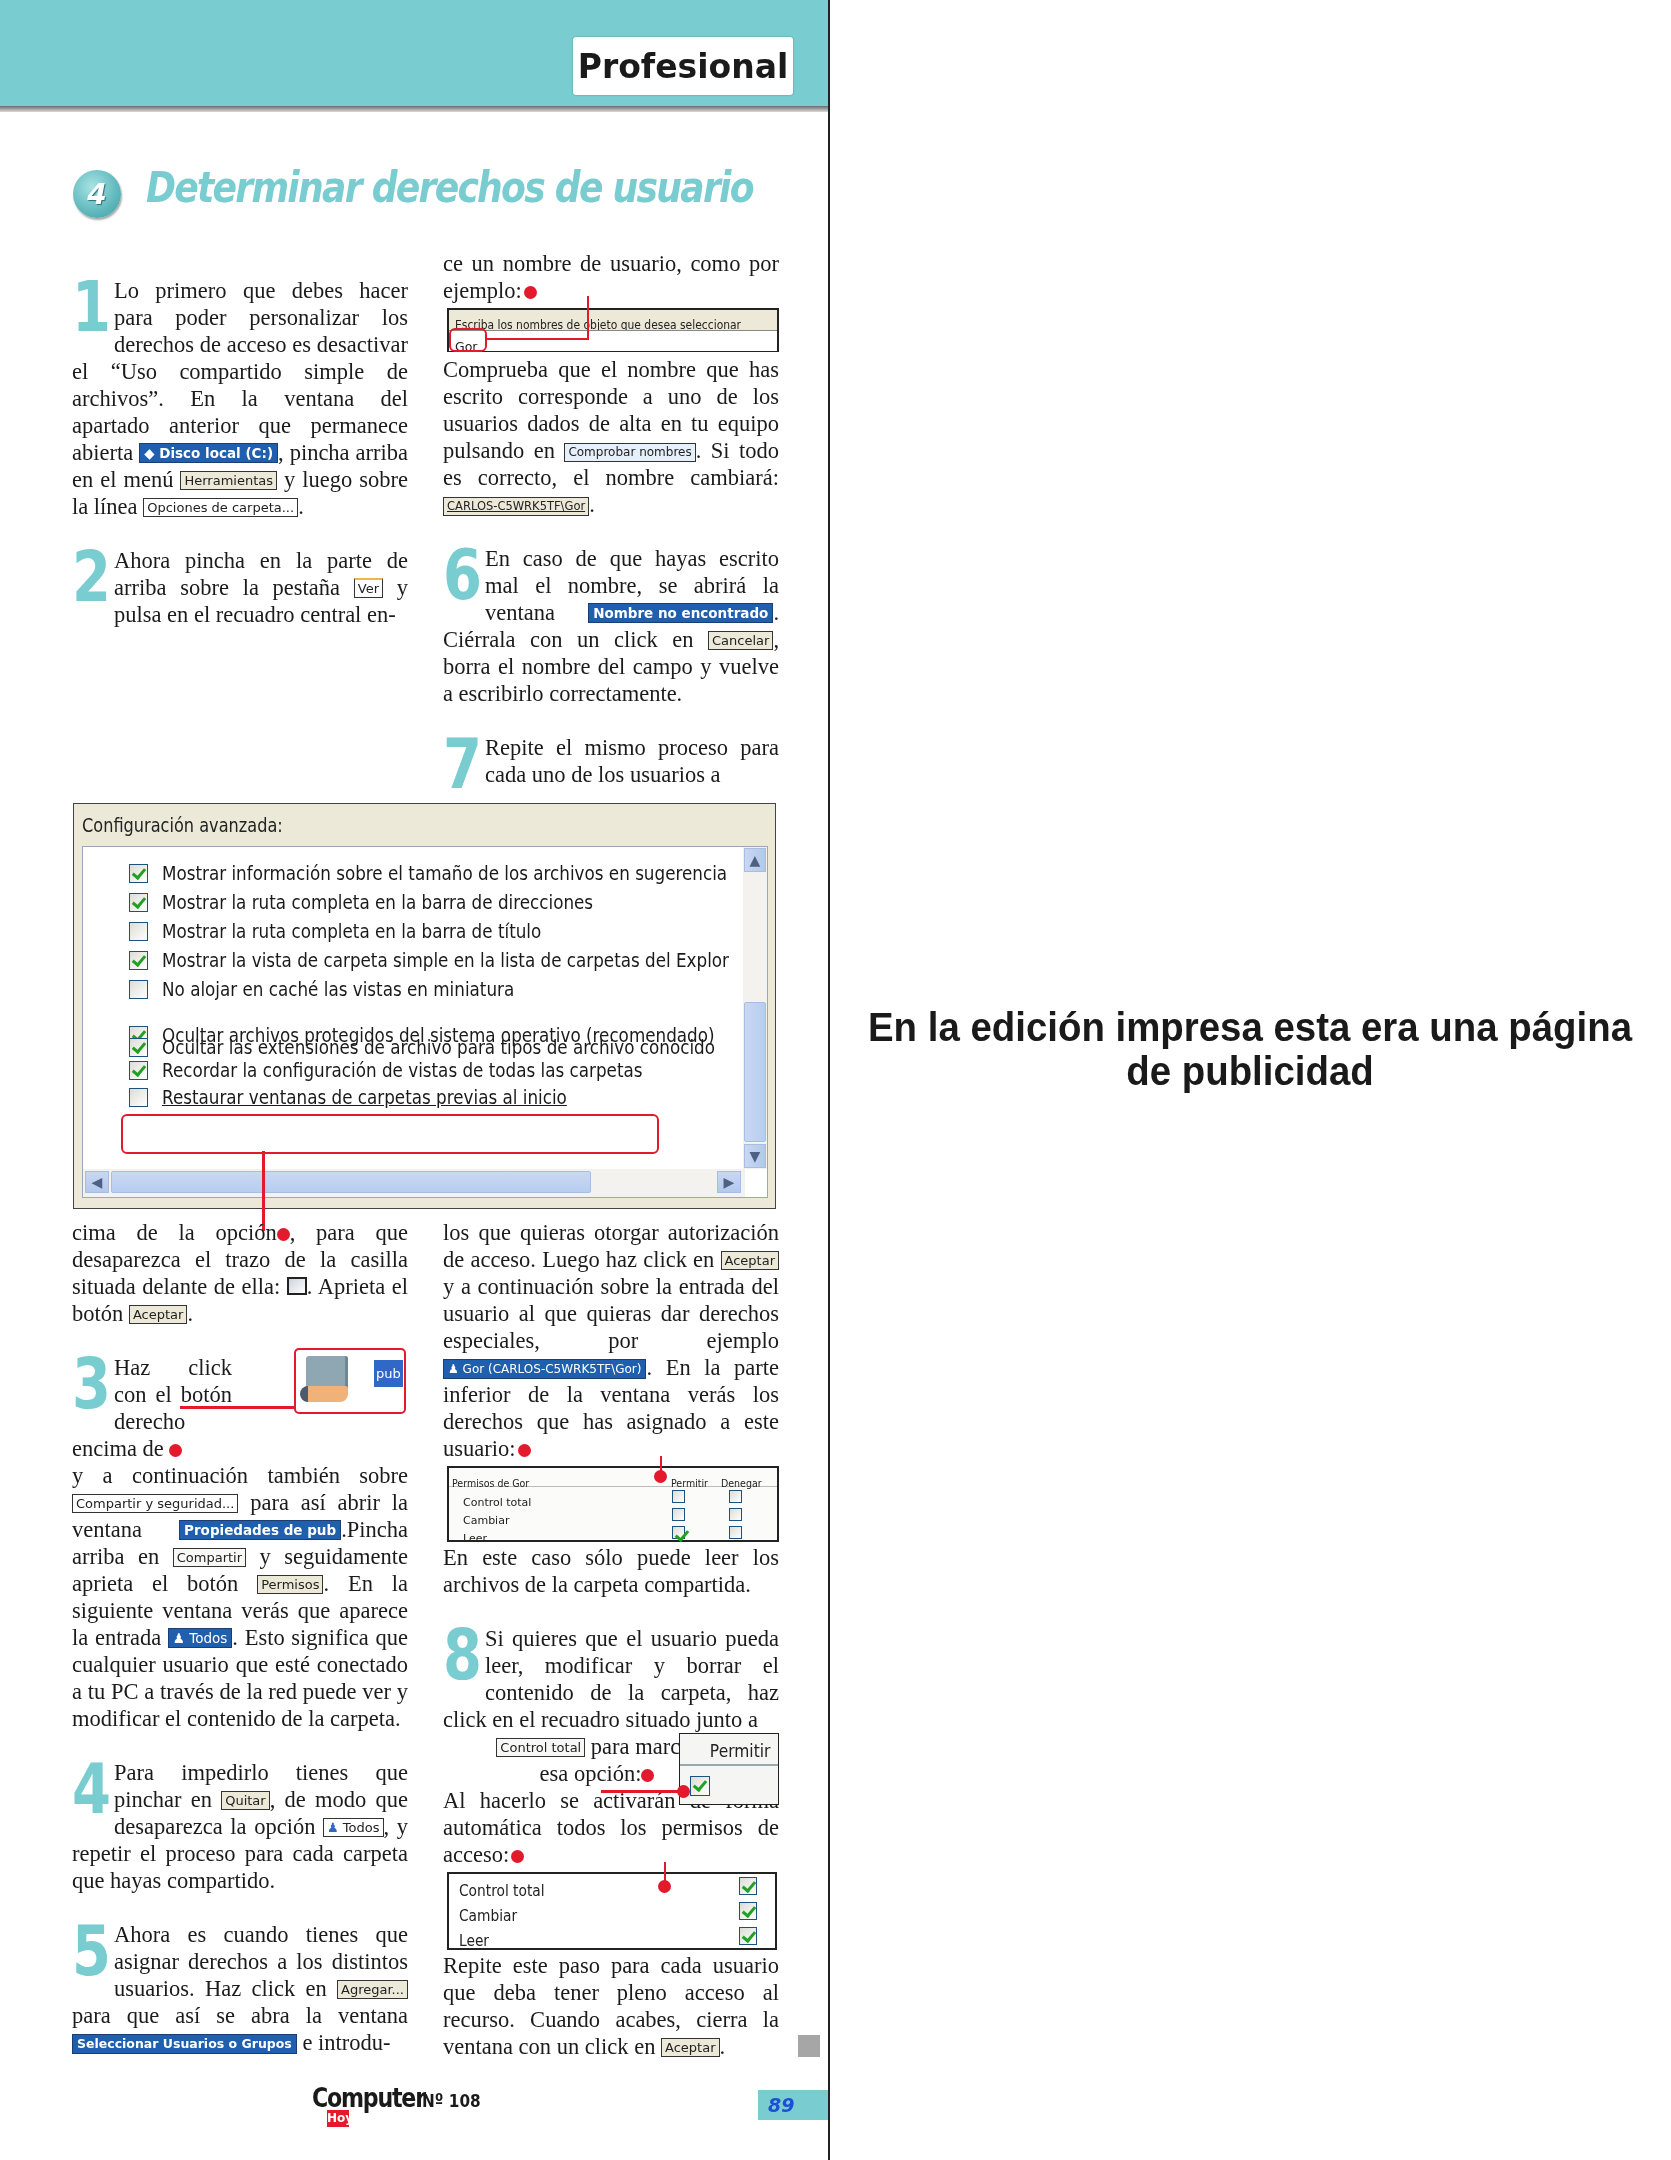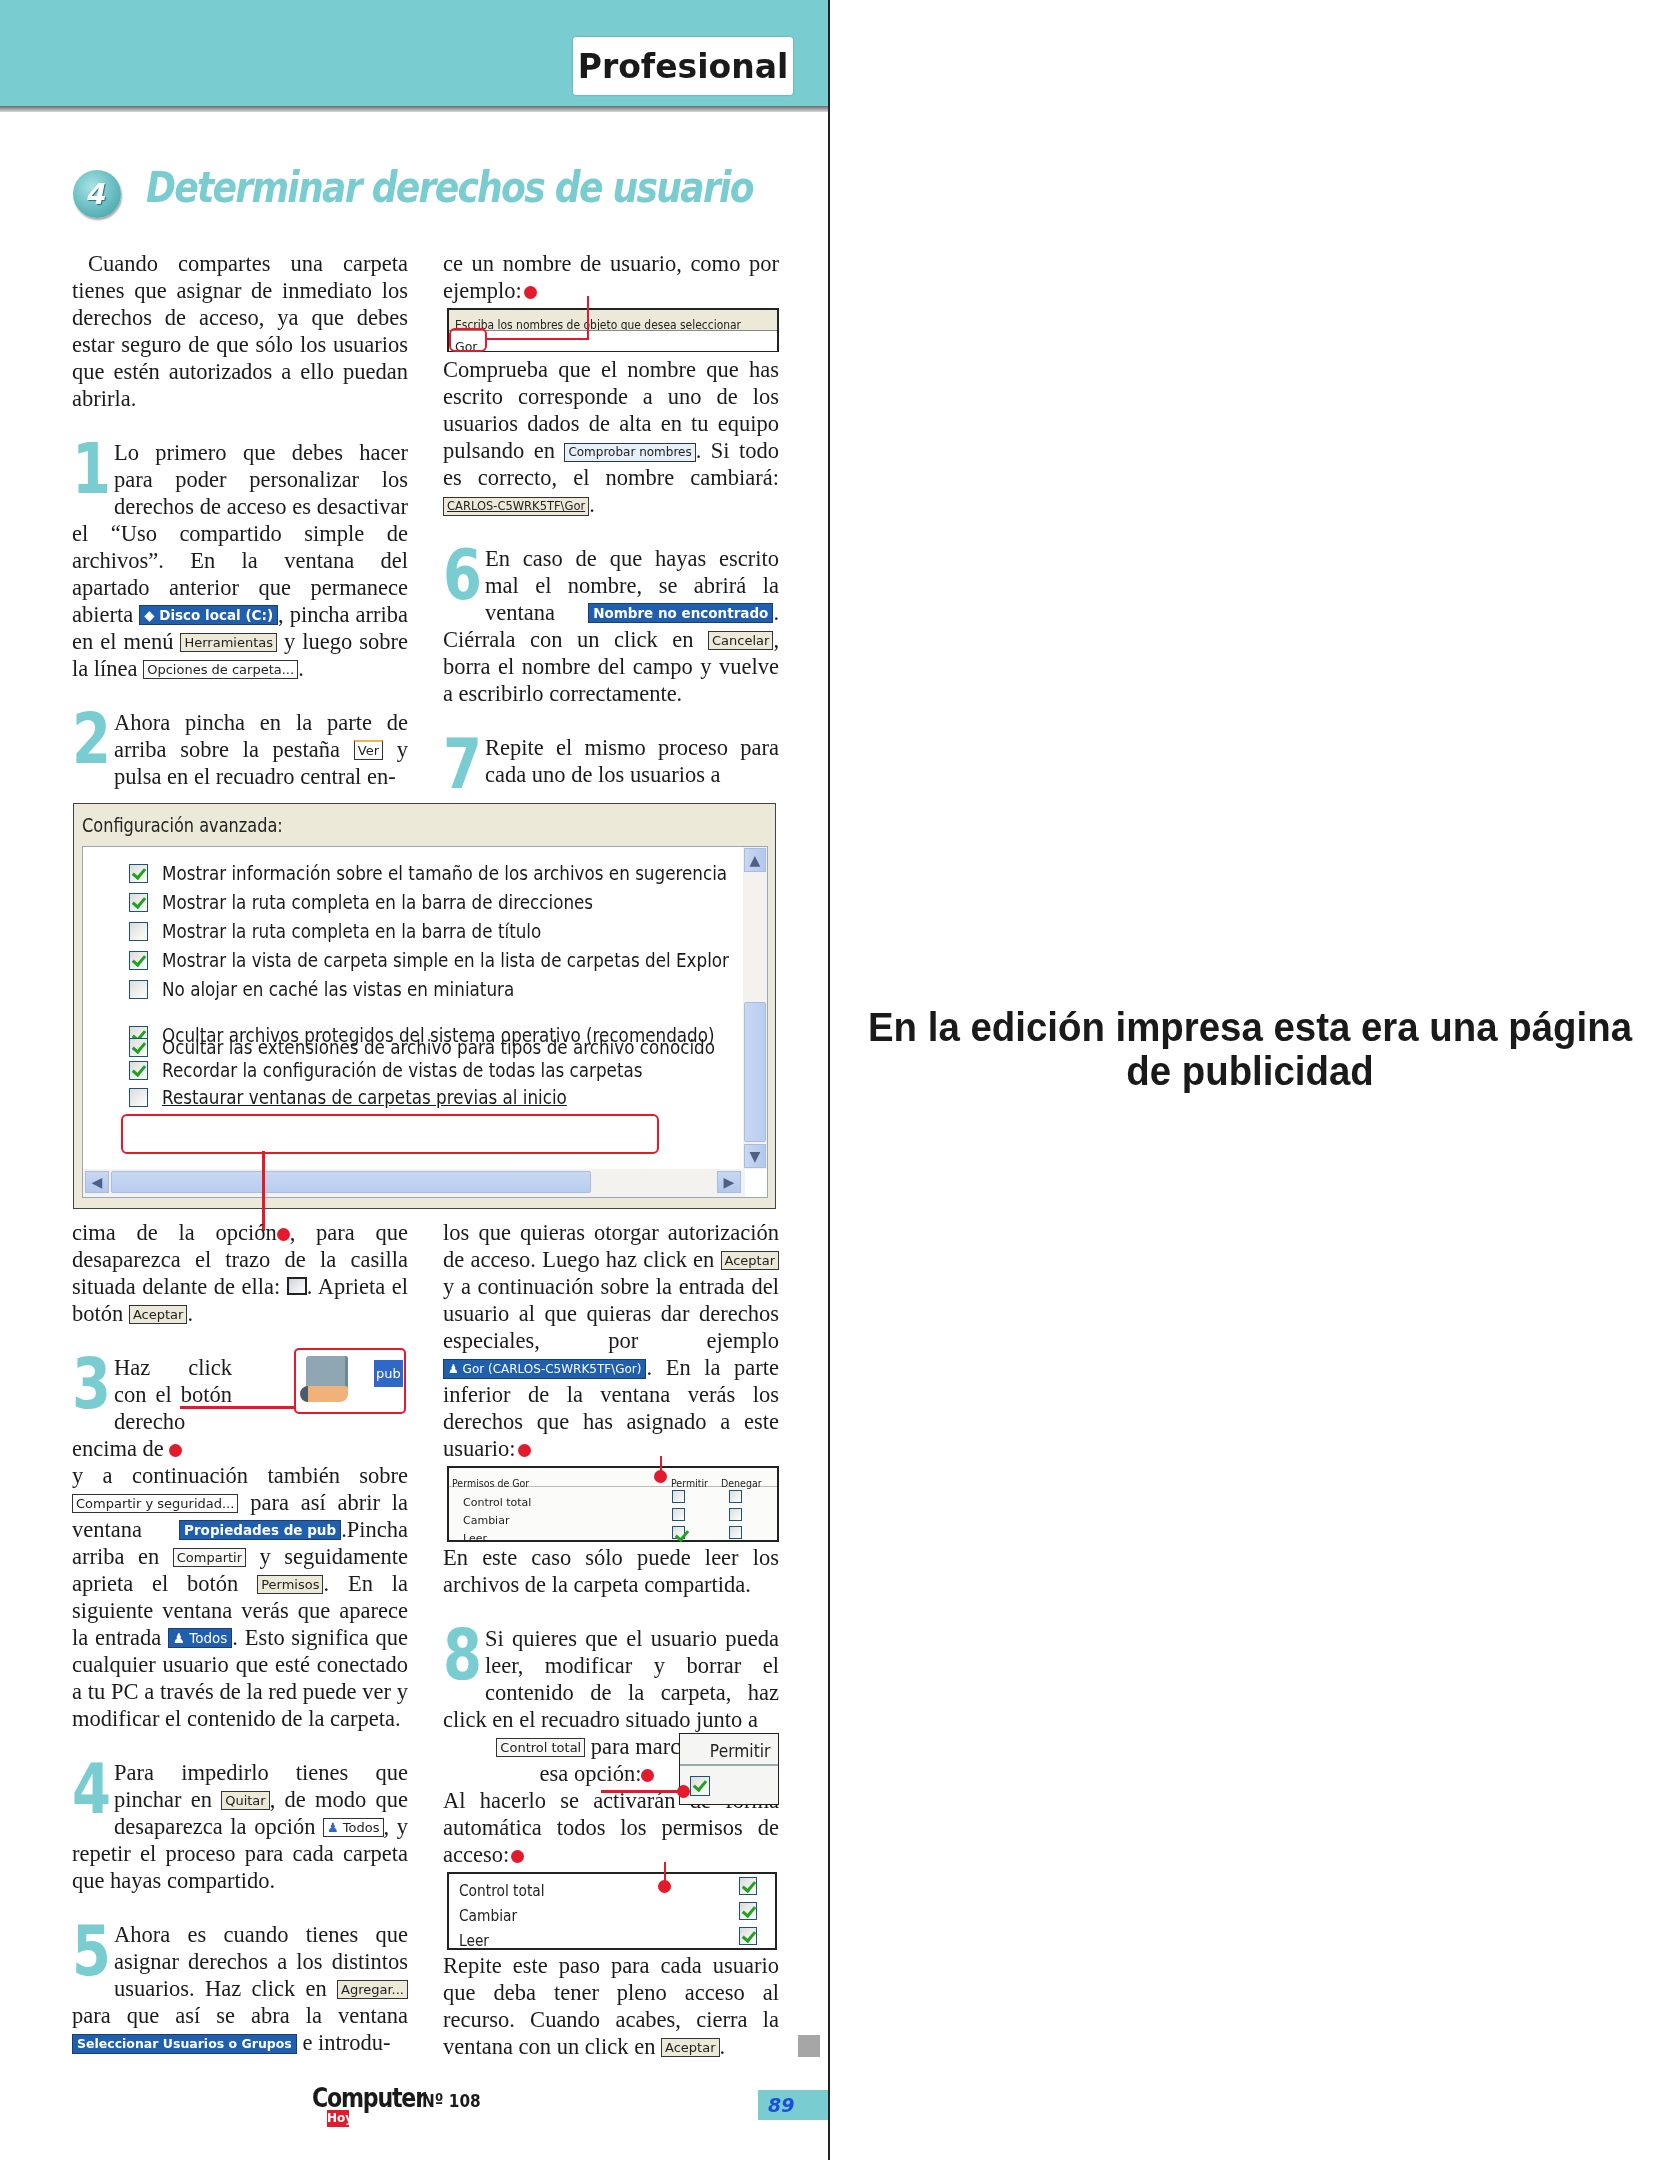--- a/index.html
+++ b/index.html
@@ -60,21 +60,20 @@
 
 <div class="abs header-band"></div>
 <div class="abs header-shadow"></div>
 <div class="abs section-tag">Profesional</div>
 <div class="abs page-divider"></div>
 
 <div class="abs badge">4</div>
 <div class="abs title">Determinar derechos de usuario</div>
 
 <div class="abs col" style="left:72px; top:250px; width:336px;">
-  <p style="text-indent:16px;">Cuando compartes una carpeta tienes que asignar de inmediato los derechos de acceso, ya que debes estar seguro de que sólo los usuarios que estén autorizados a ello puedan abrirla.</p>
   <div class="step" style="margin-top:27px;">
     <span class="bignum">1</span>
     <span>Lo primero que debes hacer para poder personalizar los derechos de acceso es desactivar el “Uso compartido simple de archivos”. En la ventana del apartado anterior que permanece abierta </span><span class="ui-sel"><span>◆ </span><span>Disco local (C:)</span></span><span>, pincha arriba en el menú </span><span class="ui-btn">Herramientas</span><span> y luego sobre la línea </span><span class="ui-plain">Opciones de carpeta...</span><span>.</span>
   </div>
   <div class="step" style="margin-top:27px;">
     <span class="bignum">2</span>
     <span>Ahora pincha en la parte de arriba sobre la pestaña </span><span class="ui-btn" style="background:#fff; border-top:2px solid #f0b44c;">Ver</span><span> y pulsa en el recuadro central en-</span>
   </div>
 </div>
 

